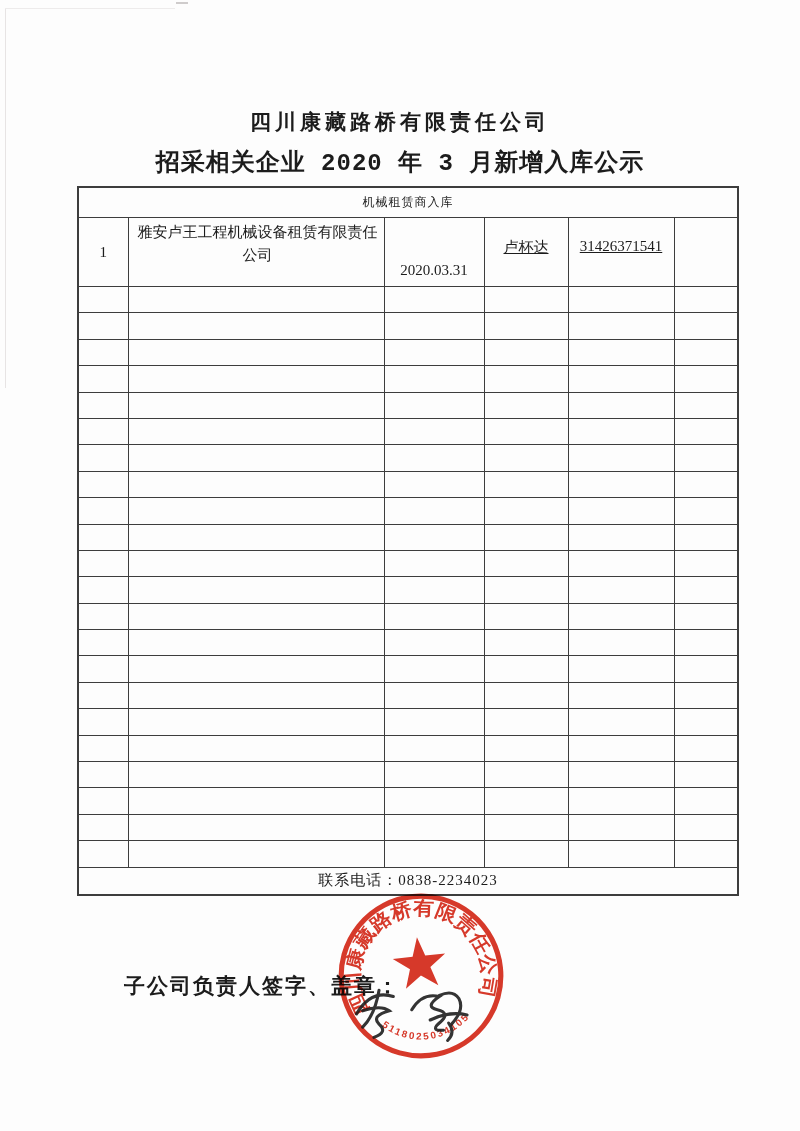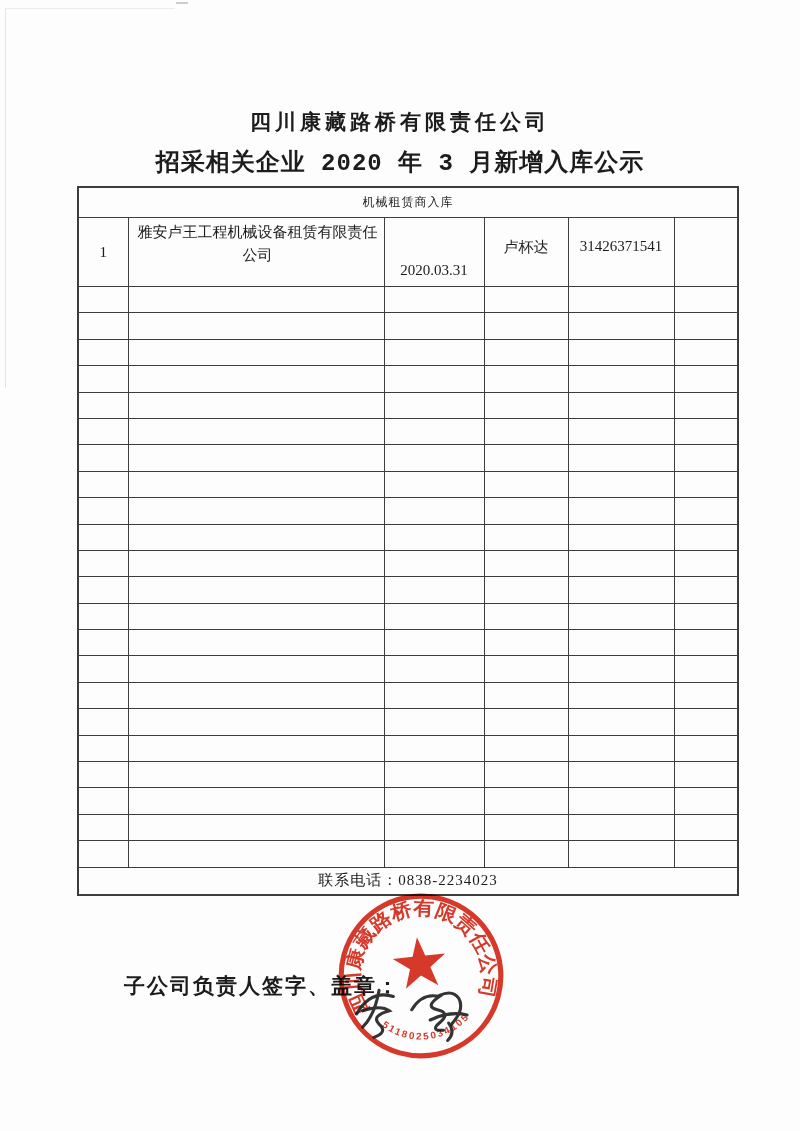--- a/index.html
+++ b/index.html
@@ -44,21 +44,21 @@
   .row-header th{
     height:28px;text-align:center;
     font-size:15px;font-weight:bold;
   }
   .row-data td{height:48px;font-size:15px;vertical-align:middle;text-align:center;}
   .row-data td.cell-company{
     text-align:center;vertical-align:top;
     padding:3px 4px 0 7px;line-height:23px;margin-top:18px;
   }
   .row-data td.cell-date{vertical-align:bottom;padding-bottom:7px;margin-top:40px;}
-  .row-data td.cell-contact,.row-data td.cell-phone{vertical-align:top;padding-top:20px;}
+  .row-data td.cell-contact,.row-data td.cell-phone{vertical-align:top;padding-top:20px;text-decoration:underline;}
   .row-empty td{height:25.4px;}
   .row-footer td{
     height:26px;text-align:center;
     font-size:15px;font-weight:bold;letter-spacing:1px;
   }
 
   .signature-line{
     position:absolute;left:124px;top:972px;
     font-size:21px;font-weight:bold;letter-spacing:2px;
   }

